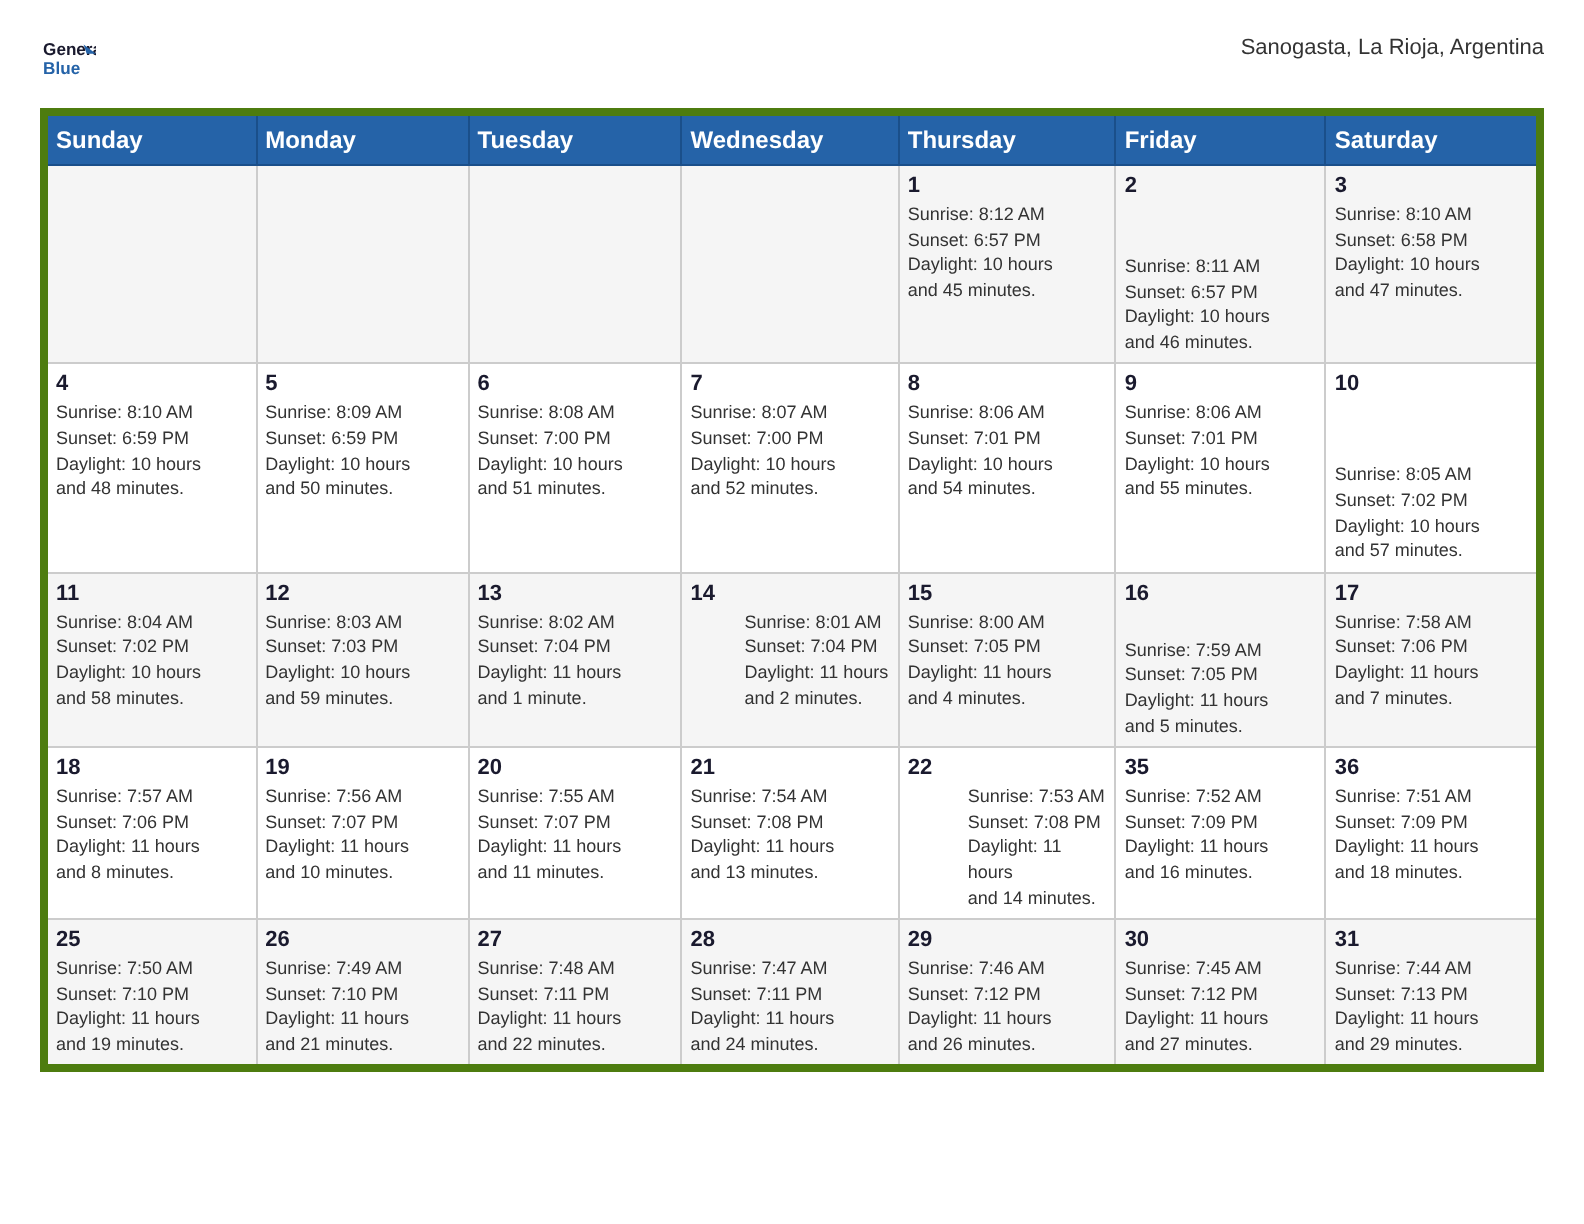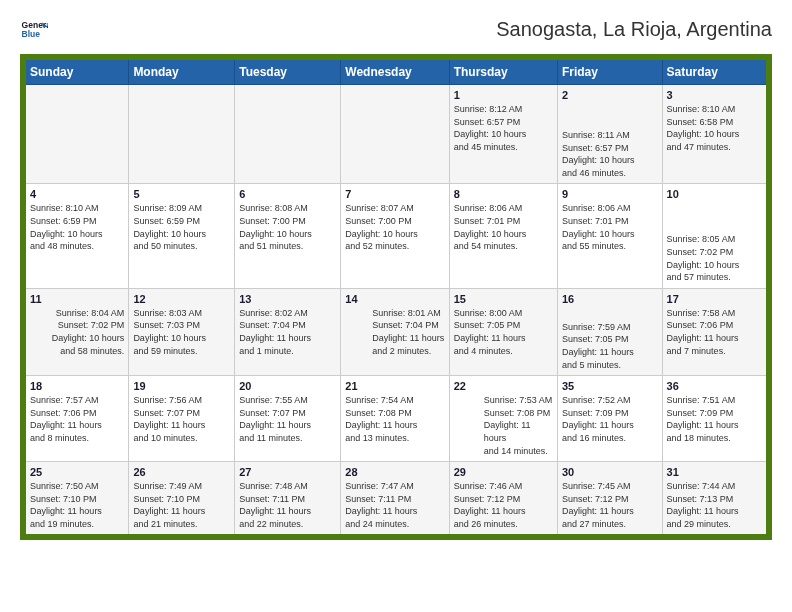--- a/index.html
+++ b/index.html
@@ -31,28 +31,28 @@
     .title-block {
       text-align: right;
     }
     .main-title {
       font-size: 36px;
       font-weight: bold;
       color: #1a1a2e;
       line-height: 1.1;
     }
     .subtitle {
-      font-size: 20px;
+      font-size: 11px;
       color: #333;
       margin-top: 2px;
     }
     .calendar {
       width: 100%;
       border-collapse: collapse;
-      border: 6px solid #4d7c0f;
+      border: 4px solid #4d7c0f;
     }
     .calendar th {
       background-color: #2563a8;
       color: #fff;
       font-size: 12px;
       font-weight: bold;
       padding: 5px 4px;
       text-align: left;
       border: 1px solid #1a4f8a;
     }
@@ -191,21 +191,21 @@
             <span class="day-num">10</span>
             <div class="day-info" style="white-space: pre-line; margin-top: 33px;">Sunrise: 8:05 AM
 Sunset: 7:02 PM
 Daylight: 10 hours
 and 57 minutes.</div>
           </td>
         </tr>
         <tr>
           <td>
             <span class="day-num">11</span>
-            <div class="day-info" style="white-space: pre-line; text-align: right;">Sunrise: 8:04 AM
+            <div class="day-info" style="white-space: pre-line;">Sunrise: 8:04 AM
 Sunset: 7:02 PM
 Daylight: 10 hours
 and 58 minutes.</div>
           </td>
           <td>
             <span class="day-num">12</span>
             <div class="day-info" style="white-space: pre-line;">Sunrise: 8:03 AM
 Sunset: 7:03 PM
 Daylight: 10 hours
 and 59 minutes.</div>

